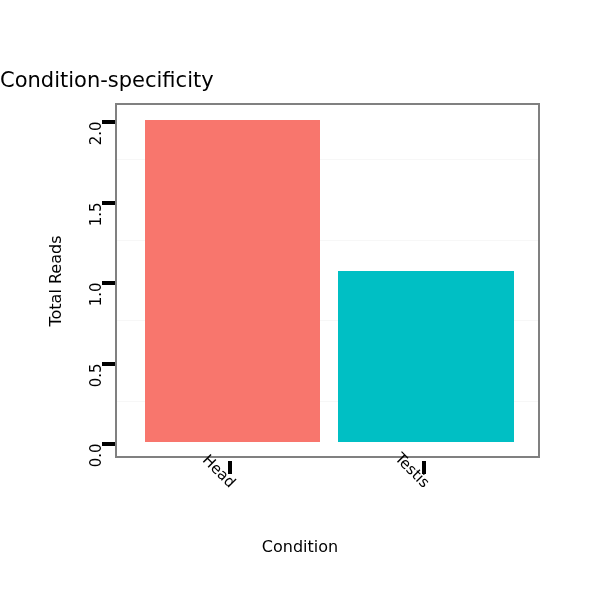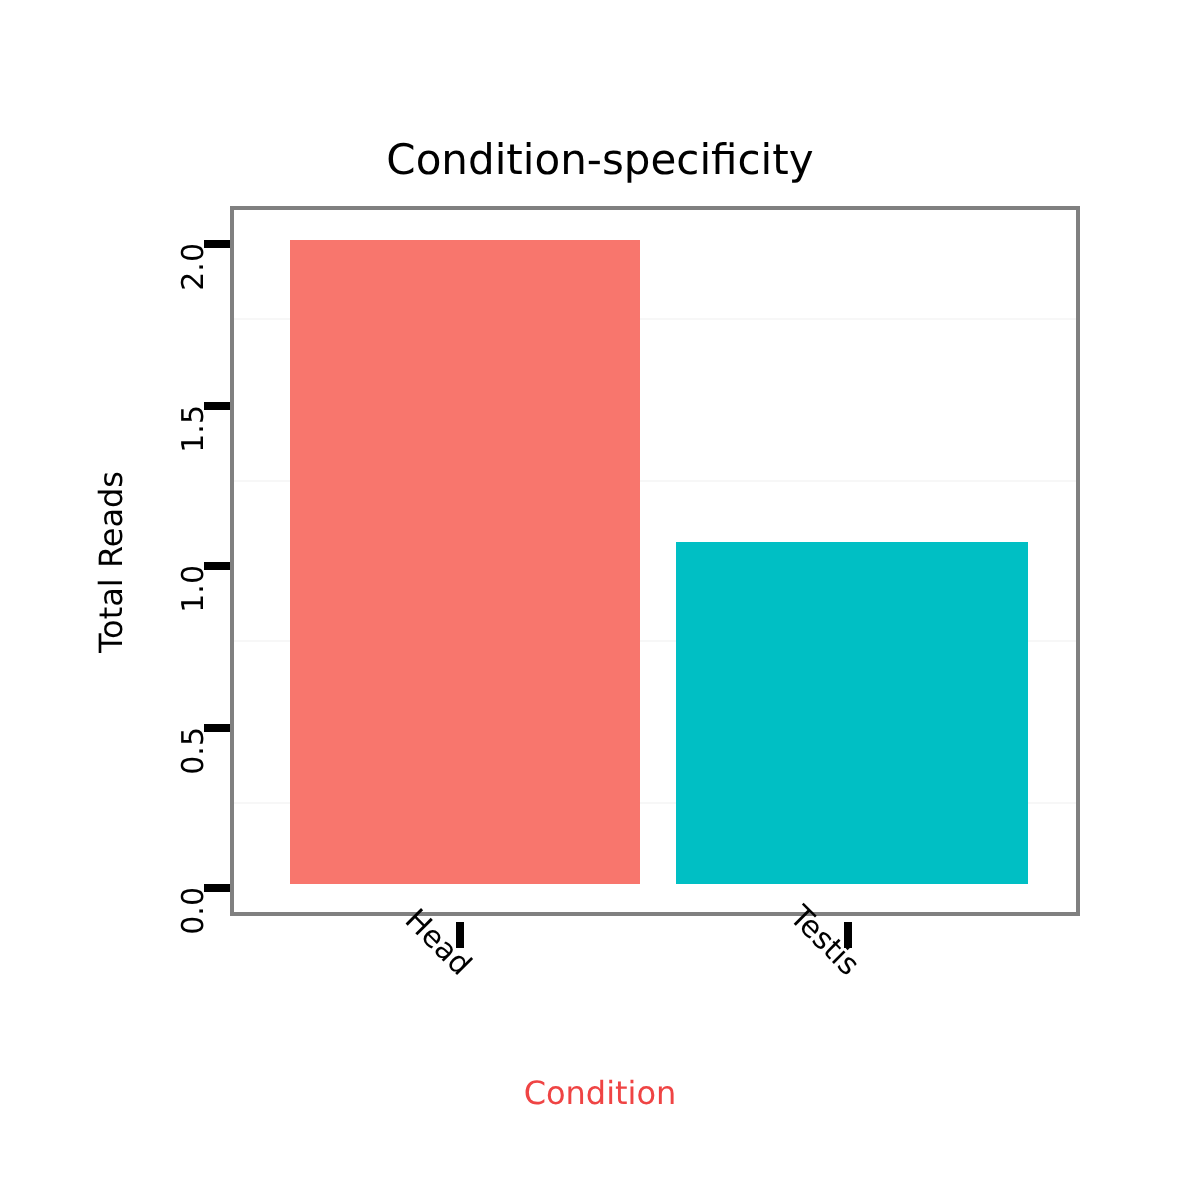--- a/index.html
+++ b/index.html
@@ -20,21 +20,21 @@
     height: 600px;
     background: #ffffff;
   }
 
   
   #chart-title {
     position: absolute;
     left: 0;
     top: 68px;
     width: 600px;
-    text-align: center;
+    text-align: left;
     font-size: 21px;
     line-height: 24px;
     color: #000000;
     letter-spacing: 0px;
   }
 
   
   #panel {
     position: absolute;
     left: 115px;
@@ -110,21 +110,21 @@
     transform-origin: right top;
   }
   #xlab {
     position: absolute;
     left: 0;
     top: 538px;
     width: 600px;
     text-align: center;
     font-size: 16px;
     line-height: 18px;
-    color: #ef4444;
+    color: #000000;
   }
 </style>
 </head>
 <body>
 
 <div id="plot-root">
 
   <div id="chart-title">Condition-specificity</div>
 
   <div id="ylab" style="left: -4px; top: 272.5px; width: 120px; text-align: center; transform-origin: center center;">Total Reads</div>

